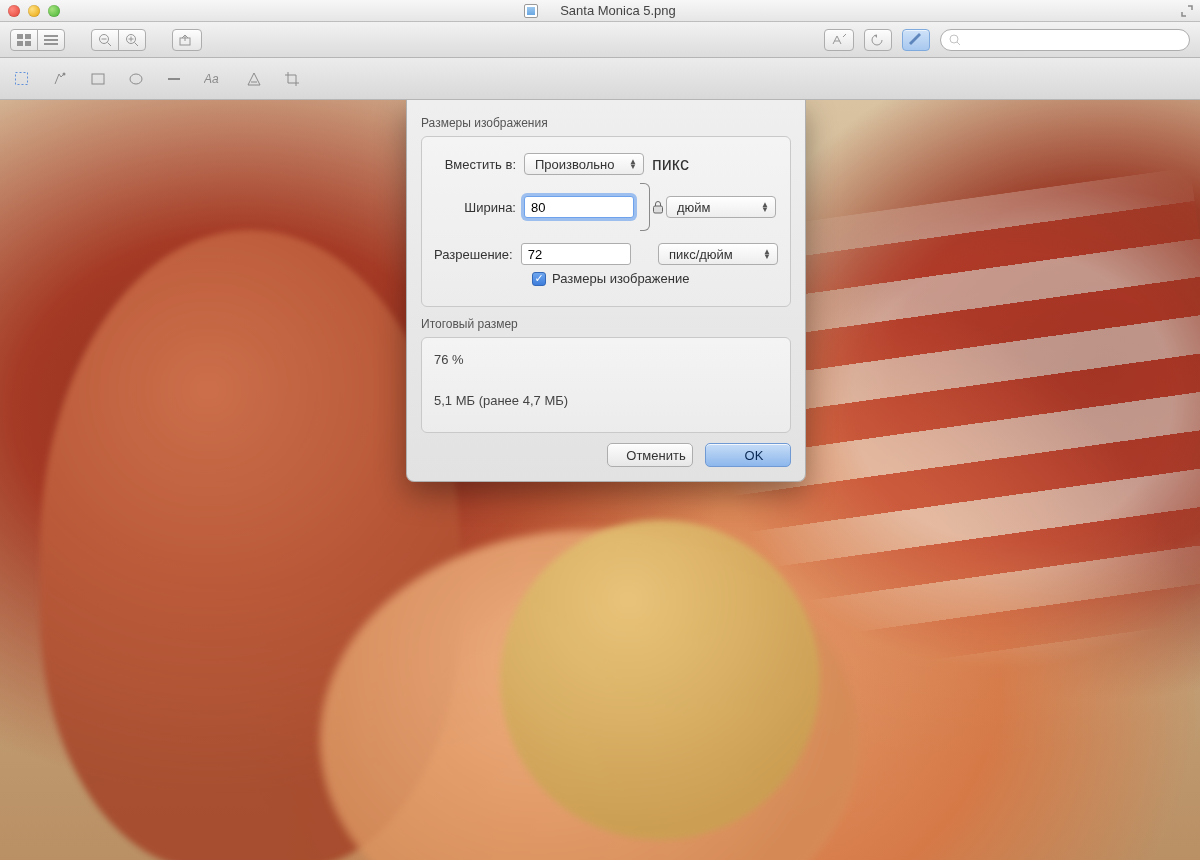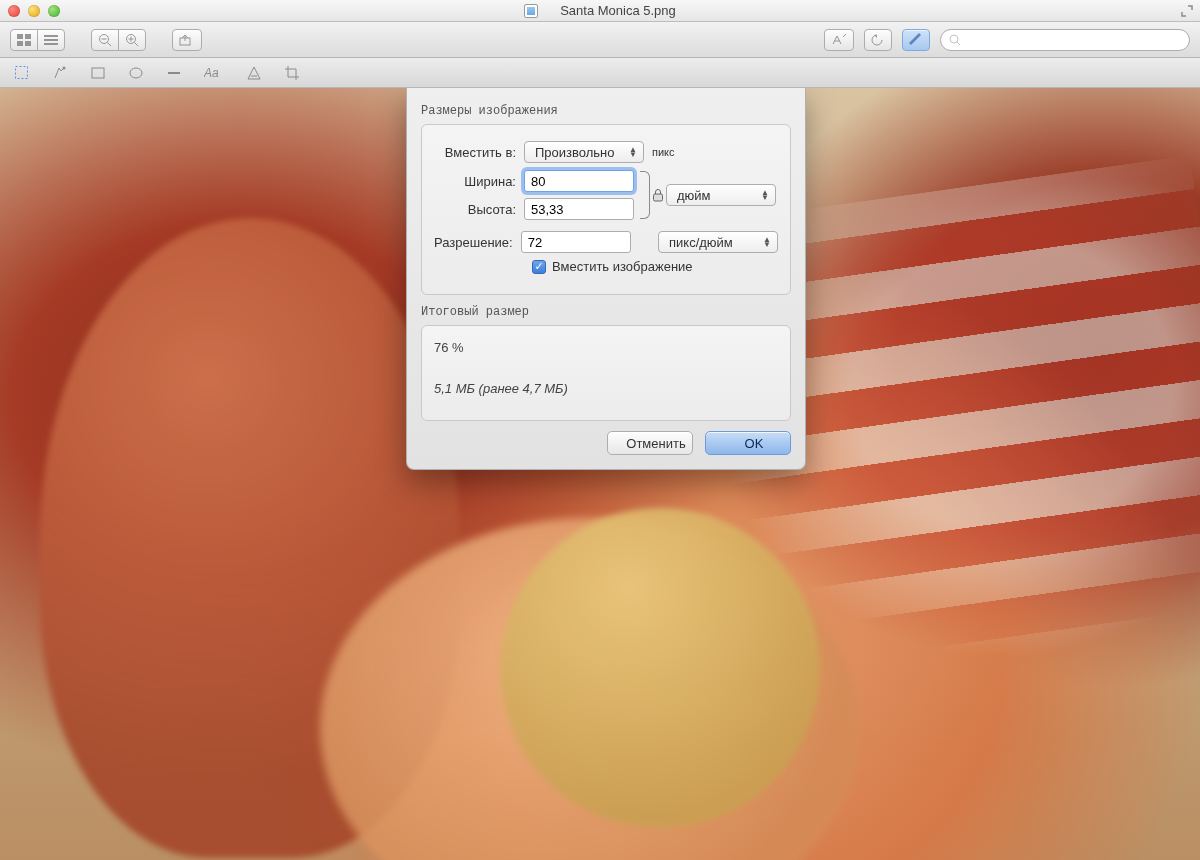--- a/index.html
+++ b/index.html
@@ -74,21 +74,21 @@
     width: 250px; height: 22px;
     border: 1px solid #adadad; border-radius: 11px;
     background: #fff; display:flex; align-items:center; padding:0 8px;
   }
   .search svg{opacity:.5;}
   .search input{border:none;outline:none;flex:1;font-size:12px;margin-left:4px;}
   .tb-btn svg{display:block;opacity:.75;}
 
   
   .toolbar2 {
-    height: 30px;
+    height: 42px;
     background: linear-gradient(#ececec,#d8d8d8);
     border-bottom: 1px solid #b5b5b5;
     display:flex; align-items:center; gap: 22px;
     padding: 4px 14px;
   }
   .toolbar2 .ico{opacity:.7;display:flex;align-items:center;}
   .toolbar2 .ico.active svg rect{stroke:#2a6fd6;}
   .toolbar2 .ico svg{display:block;}
 
   
@@ -129,52 +129,52 @@
     left: 406px; top: 0;
     width: 400px;
     background: linear-gradient(#efefef,#e2e2e2);
     border: 1px solid #b0b0b0;
     border-top: none;
     border-radius: 0 0 8px 8px;
     box-shadow: 0 12px 30px rgba(0,0,0,.35);
     padding: 12px 14px 14px;
     color: #333;
   }
-  .section-title{font-size:12px;color:#555;margin:4px 0 6px;font-family:Liberation Mono, monospace;}
+  .section-title{font-size:12px;color:#555;margin:4px 0 6px;}
   .fieldset {
     border:1px solid #c9c9c9; border-radius:6px;
     background: linear-gradient(#f4f4f4,#ececec);
     padding: 10px 12px 20px;
     margin-bottom: 10px;
   }
   .row{display:flex;align-items:center;margin:6px 0;}
   .row .lbl{width:90px;text-align:right;padding-right:8px;font-size:13px;}
   .select-look{
     height:22px; background:linear-gradient(#ffffff,#ededed);
     border:1px solid #adadad;border-radius:4px;
     display:inline-flex;align-items:center;justify-content:space-between;
     padding:0 6px 0 10px;font-size:13px;min-width:120px;
     box-shadow: inset 0 1px 0 rgba(255,255,255,.8);
   }
   .select-look .arrows{display:flex;flex-direction:column;line-height:5px;font-size:8px;color:#555;margin-left:8px;}
-  .unit{margin-left:8px;font-size:11px;}
+  .unit{margin-left:8px;font-size:18px;}
   .input-look{
     height:22px;width:110px;border:1px solid #adadad;border-radius:3px;
     background:#fff;padding:0 6px;font-size:13px;outline:none;
   }
   .input-look.focused{box-shadow:0 0 0 3px rgba(88,150,237,.55);border-color:#6ea3ec;}
   .bracket-col{position:relative;width:26px;height:52px;}
   .bracket{
     position:absolute;left:6px;top:2px;bottom:2px;width:10px;
     border:1px solid #8a8a8a;border-left:none;border-radius:0 6px 6px 0;
   }
   .lock{position:absolute;left:18px;top:50%;transform:translateY(-50%);}
   .lock svg{display:block;}
   .wh-rows{display:flex;align-items:center;}
-  .wh-rows .stack{display:flex;flex-direction:column;gap:6px;}
+  .wh-rows .stack{display:flex;flex-direction:row;gap:6px;}
   .check-row{display:flex;align-items:center;margin:4px 0 0 98px;gap:6px;font-size:13px;}
   .chk{width:14px;height:14px;display:inline-flex;align-items:center;justify-content:center;
     border:1px solid #8a8a8a;border-radius:3px;background:linear-gradient(#fff,#e9e9e9);}
   .chk.checked{background:linear-gradient(#6fa7ee,#3e7ddb);border-color:#3468b8;}
   .chk.checked::after{content:"✓";color:#fff;font-size:11px;line-height:1;}
   .results p{font-size:13px;margin:4px 0;color:#444;}
   .buttons{display:flex;justify-content:flex-end;gap:12px;margin-top:10px;}
   .btn{
     height:24px;min-width:86px;border:1px solid #adadad;border-radius:5px;
     background:linear-gradient(#fdfdfd,#e7e7e7);font-size:13px;
@@ -346,24 +346,20 @@
         </div>
         <span class="unit">пикс</span>
       </div>
 
       <div class="wh-rows" style="margin-top:6px;">
         <div class="stack">
           <div class="row" style="margin:0;">
             <div class="lbl">Ширина:</div>
             <input class="input-look focused" value="80" style="">
           </div>
-          <div class="row" style="margin:0;">
-            <div class="lbl">Высота:</div>
-            <input class="input-look" value="53,33" style="">
-          </div>
         </div>
         <div class="bracket-col">
           <div class="bracket"></div>
           <span class="lock">
             <svg width="12" height="14">
                 <rect x="1.5" y="6" width="9" height="7" rx="1.5" stroke="#666" fill="#ddd"></rect>
                 <path d="M3.5 6 V4 a2.5 2.5 0 0 1 5 0 V6" stroke="#666" fill="none"></path>
               </svg>
           </span>
         </div>
@@ -384,28 +380,28 @@
           <span>пикс/дюйм</span>
           <span class="arrows">
               <span>▲</span>
               <span>▼</span>
             </span>
         </div>
       </div>
 
       <div class="check-row">
         <span class="chk checked"></span>
-        <span>Вместить изображение</span>
+        <span>Размеры изображение</span>
       </div>
     </div>
 
     <div class="section-title">Итоговый размер</div>
     <div class="fieldset results">
       <p>76 %</p>
-      <p style="margin-top:26px;font-style:italic;">5,1 МБ (ранее 4,7 МБ)</p>
+      <p style="margin-top:26px;">5,1 МБ (ранее 4,7 МБ)</p>
     </div>
 
     <div class="buttons">
       <div class="btn">
           <span>Отменить</span>
         </div>
       <div class="btn primary">
           <span>OK</span>
         </div>
     </div>

